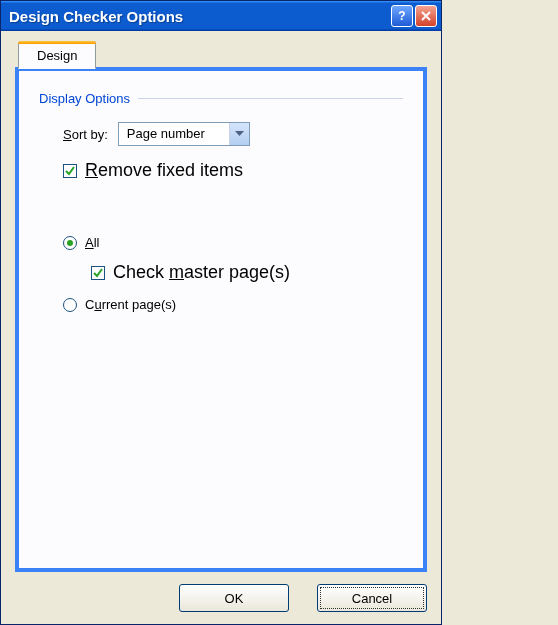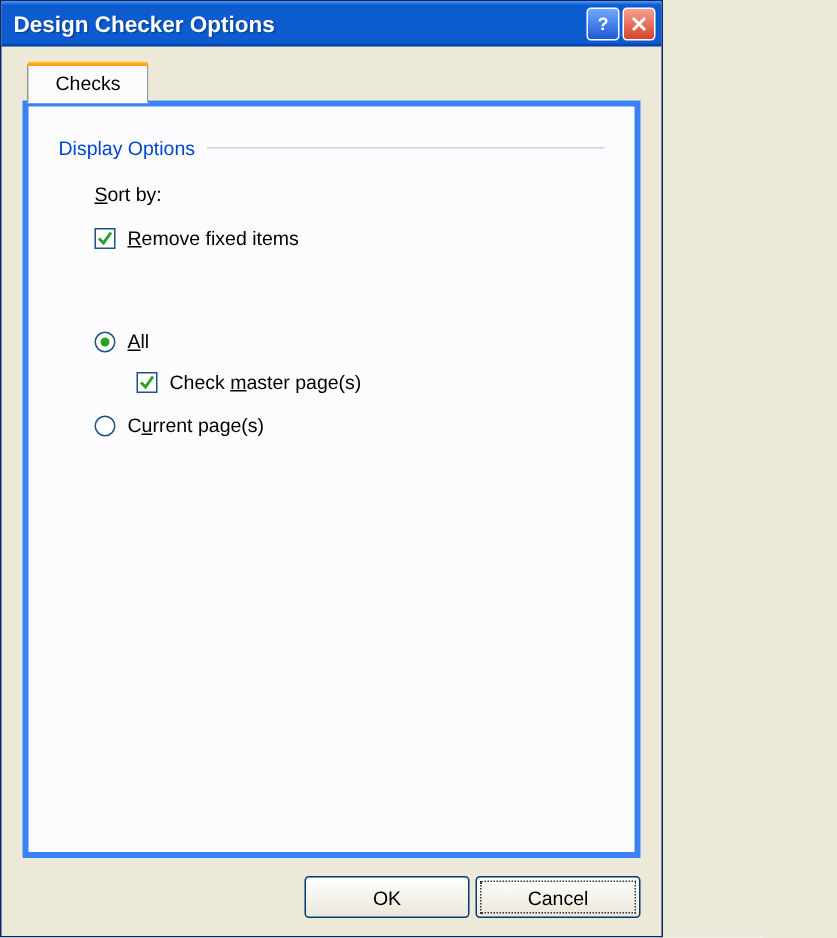--- a/index.html
+++ b/index.html
@@ -128,21 +128,21 @@
       border-left: 1px solid #c8d2e2;
       background: linear-gradient(to bottom, #d5e4fb, #b4cef1);
       display: flex; align-items: center; justify-content: center;
       cursor: pointer;
     }
     .checkbox-row {
       display: flex;
       align-items: center;
       margin-left: 24px;
       margin-bottom: 14px;
-      font-size: 13px;
+      font-size: 18px;
     }
     .checkbox {
       width: 14px; height: 14px;
       border: 1px solid #1c5180;
       background: white;
       margin-right: 8px;
       display: flex; align-items: center; justify-content: center;
       cursor: pointer;
     }
     .radio-row {
@@ -168,21 +168,21 @@
     }
     .indent { margin-left: 52px; }
     .info-text {
       font-size: 13px;
       margin-top: 12px;
     }
     .spacer-v { height: 40px; }
     .button-bar {
       display: flex;
       justify-content: flex-end;
-      gap: 4px;
+      gap: 28px;
       padding-top: 12px;
     }
     .btn {
       min-width: 110px;
       height: 28px;
       border: 1px solid #003c74;
       border-radius: 3px;
       background: linear-gradient(to bottom, #ffffff, #eae7da);
       font-size: 13px;
       font-family: Tahoma, sans-serif;
@@ -209,33 +209,43 @@
             </svg>
         </span>
       </div>
     </div>
   </div>
 
   <div class="body-area">
 
     <div class="tabs">
       <div class="tab active">
-        <span>Checks</span>
+        <span>Design</span>
       </div>
     </div>
 
     <div class="panel">
 
       <div class="group-header">
         <span class="label">Display Options</span>
         <div class="group-line"></div>
       </div>
 
       <div class="field-row">
         <span class="field-label"><span class="underline-s">S</span><span>ort by:</span></span>
+        <div class="select-wrap">
+          <div class="select-display">Page number</div>
+          <div class="select-btn">
+            <span>
+              <svg width="9" height="6" viewBox="0 0 9 6">
+                  <path d="M0 0 L4.5 5 L9 0 Z" fill="#4d6185"></path>
+                </svg>
+            </span>
+          </div>
+        </div>
       </div>
 
       <div class="checkbox-row">
         <div class="checkbox">
           <span>
             <svg width="12" height="12" viewBox="0 0 12 12">
                 <path d="M2 6 L5 9 L10 2" stroke="#28a224" stroke-width="2" fill="none"></path>
               </svg>
           </span>
         </div>

